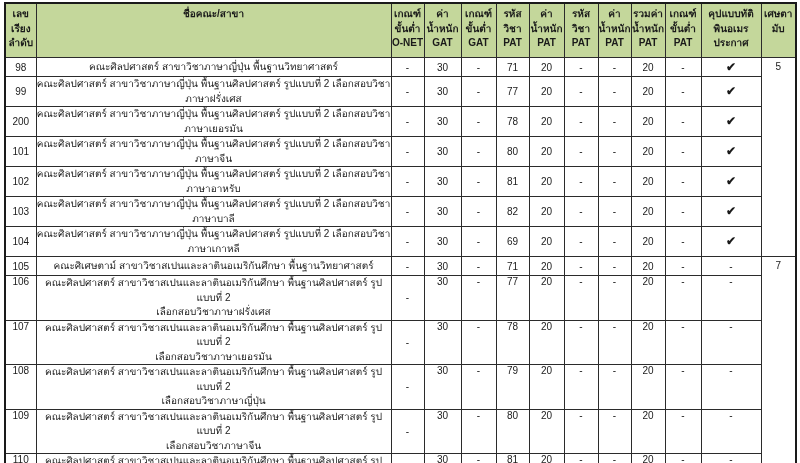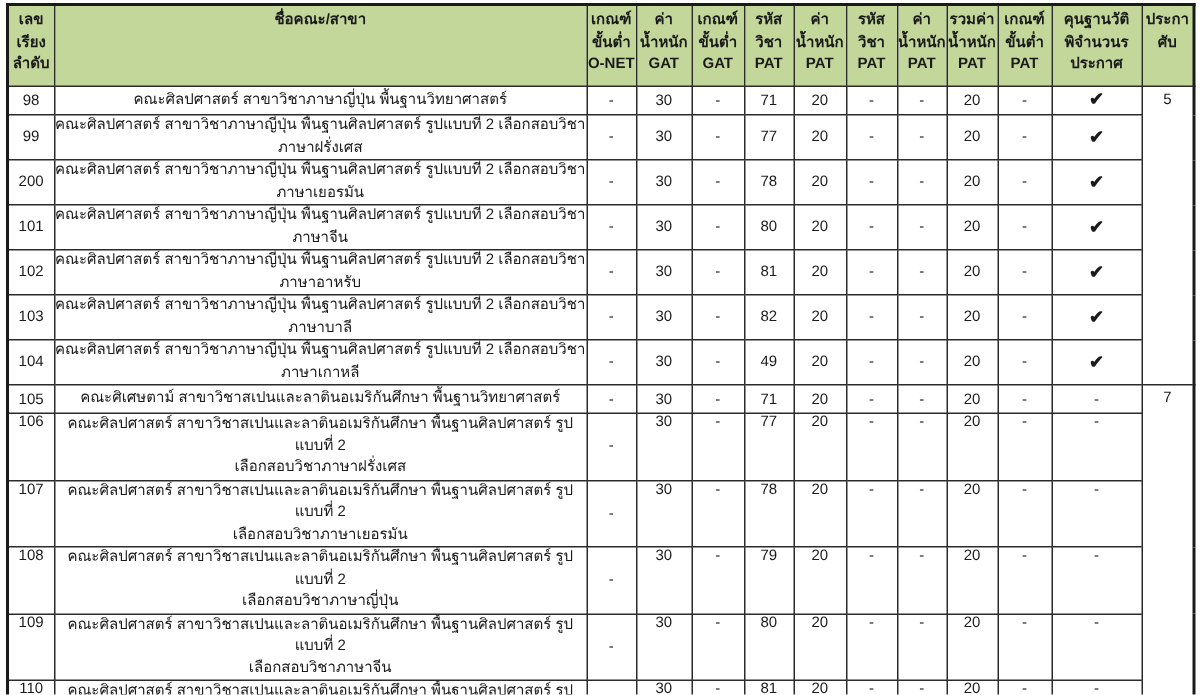--- a/index.html
+++ b/index.html
@@ -122,26 +122,26 @@
         <th>
           <div>รวมค่า</div>
           <div>น้ำหนัก</div>
           <div>PAT</div>
         </th>
         <th>
           <div>เกณฑ์ขั้นต่ำ</div>
           <div>PAT</div>
         </th>
         <th>
-          <div>คุนฐานวัติ</div>
-          <div>พิจำนวนร</div>
+          <div>คุปแบบทัติ</div>
+          <div>พินอเมร</div>
           <div>ประกาศ</div>
         </th>
         <th>
-          <div>ประกาศับ</div>
+          <div>เศษตามับ</div>
         </th>
       </tr>
   </thead>
   <tbody>
       <tr class="row-single">
         <td class="cell-row_no">98</td>
         <td class="cell-name">
           <div>คณะศิลปศาสตร์ สาขาวิชาภาษาญี่ปุ่น พื้นฐานวิทยาศาสตร์</div>
         </td>
         <td class="cell-onet_min">-</td>
@@ -237,21 +237,21 @@
         <td class="cell-special"><span class="check-mark">✔</span></td>
       </tr>
       <tr class="row-single">
         <td class="cell-row_no">104</td>
         <td class="cell-name">
           <div>คณะศิลปศาสตร์ สาขาวิชาภาษาญี่ปุ่น พื้นฐานศิลปศาสตร์ รูปแบบที่ 2 เลือกสอบวิชาภาษาเกาหลี</div>
         </td>
         <td class="cell-onet_min">-</td>
         <td class="cell-gat_weight">30</td>
         <td class="cell-gat_min">-</td>
-        <td class="cell-pat_code_1">49</td>
+        <td class="cell-pat_code_1">69</td>
         <td class="cell-pat_weight_1">20</td>
         <td class="cell-pat_code_2">-</td>
         <td class="cell-pat_weight_2">-</td>
         <td class="cell-pat_weight_total">20</td>
         <td class="cell-pat_min">-</td>
         <td class="cell-special"><span class="check-mark">✔</span></td>
       </tr>
       <tr class="row-single">
         <td class="cell-row_no">105</td>
         <td class="cell-name">

